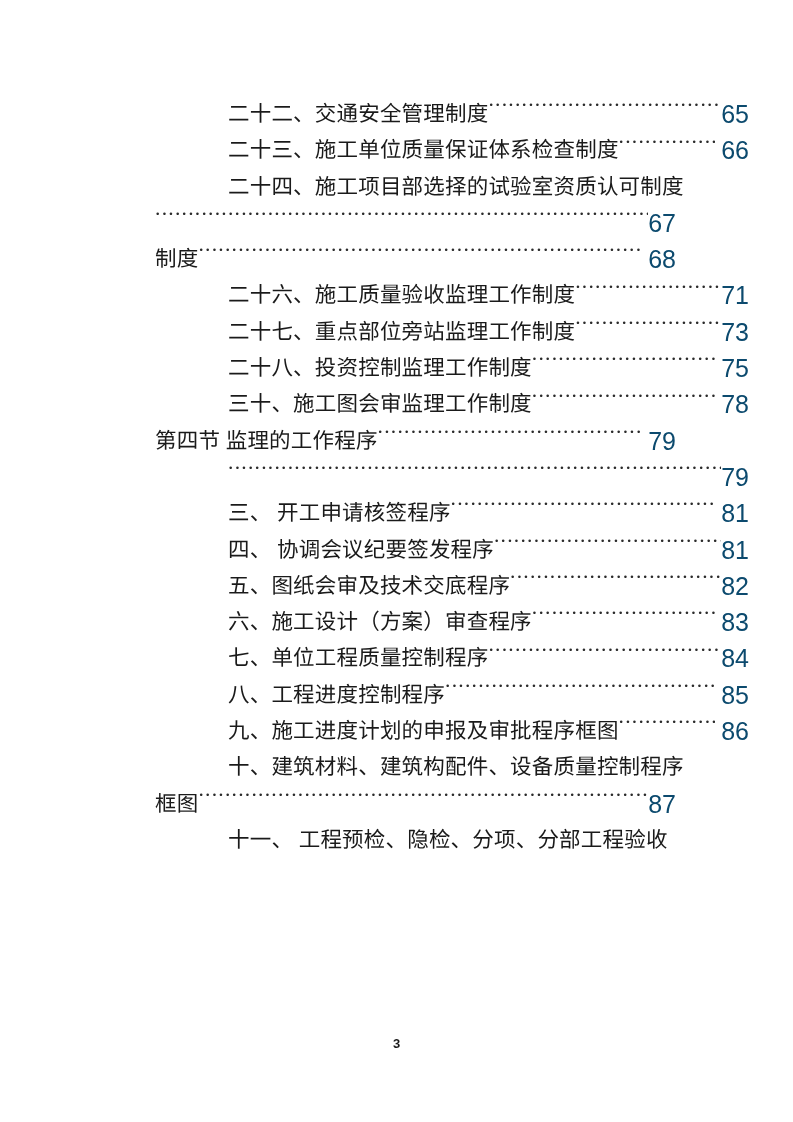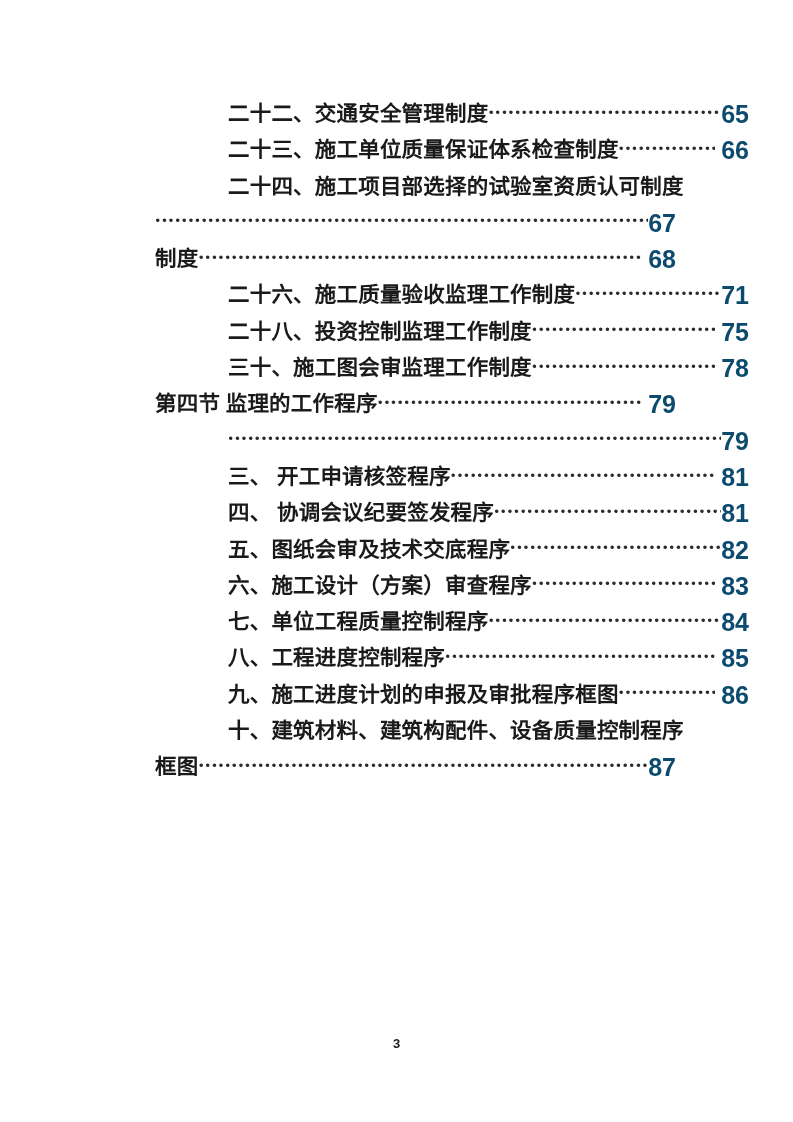--- a/index.html
+++ b/index.html
@@ -22,28 +22,27 @@
   
   .toc {
     position: absolute;
     left: 155px;
     top: 96px;
     width: 521px;   
   }
 
   .toc-line {
     display: flex;
-    align-items: center;
+    align-items: flex-start;
     width: 100%;
     height: 36.3px;
     font-size: 21.5px;
     line-height: 36.3px;
     white-space: nowrap;
     overflow: hidden;
-    font-weight: bold;
   }
 
   
   .toc-line.lvl-sub   { padding-left: 73px; }  
   .toc-line.lvl-sec   { padding-left: 0px;  }  
   .toc-line.lvl-cont  { padding-left: 0px;  }  
 
   .toc-text {
     flex: 0 0 auto;
     letter-spacing: 0.2px;
@@ -124,20 +123,25 @@
         <span class="toc-text">制度</span>
         <span class="toc-dots"></span>
         <span class="toc-page gap">68</span>
       </div>
       <div class="toc-line lvl-sub">
         <span class="toc-text">二十六、施工质量验收监理工作制度</span>
         <span class="toc-dots"></span>
         <span class="toc-page">71</span>
       </div>
       <div class="toc-line lvl-sub">
+        <span class="toc-text">二十七、重点部位旁站监理工作制度</span>
+        <span class="toc-dots"></span>
+        <span class="toc-page">73</span>
+      </div>
+      <div class="toc-line lvl-sub">
         <span class="toc-text">二十八、投资控制监理工作制度</span>
         <span class="toc-dots"></span>
         <span class="toc-page gap">75</span>
       </div>
       <div class="toc-line lvl-sub">
         <span class="toc-text">三十、施工图会审监理工作制度</span>
         <span class="toc-dots"></span>
         <span class="toc-page gap">78</span>
       </div>
       <div class="toc-line lvl-sec">
@@ -185,17 +189,20 @@
         <span class="toc-page gap">86</span>
       </div>
       <div class="toc-line lvl-sub no-page">
         <span class="toc-text">十、建筑材料、建筑构配件、设备质量控制程序</span>
       </div>
       <div class="toc-line lvl-cont">
         <span class="toc-text">框图</span>
         <span class="toc-dots"></span>
         <span class="toc-page">87</span>
       </div>
+      <div class="toc-line lvl-sub no-page">
+        <span class="toc-text">十一、 工程预检、隐检、分项、分部工程验收</span>
+      </div>
     </div>
 
   <div class="footer-pageno">3</div>
 
 </div>
 
 </body></html>

